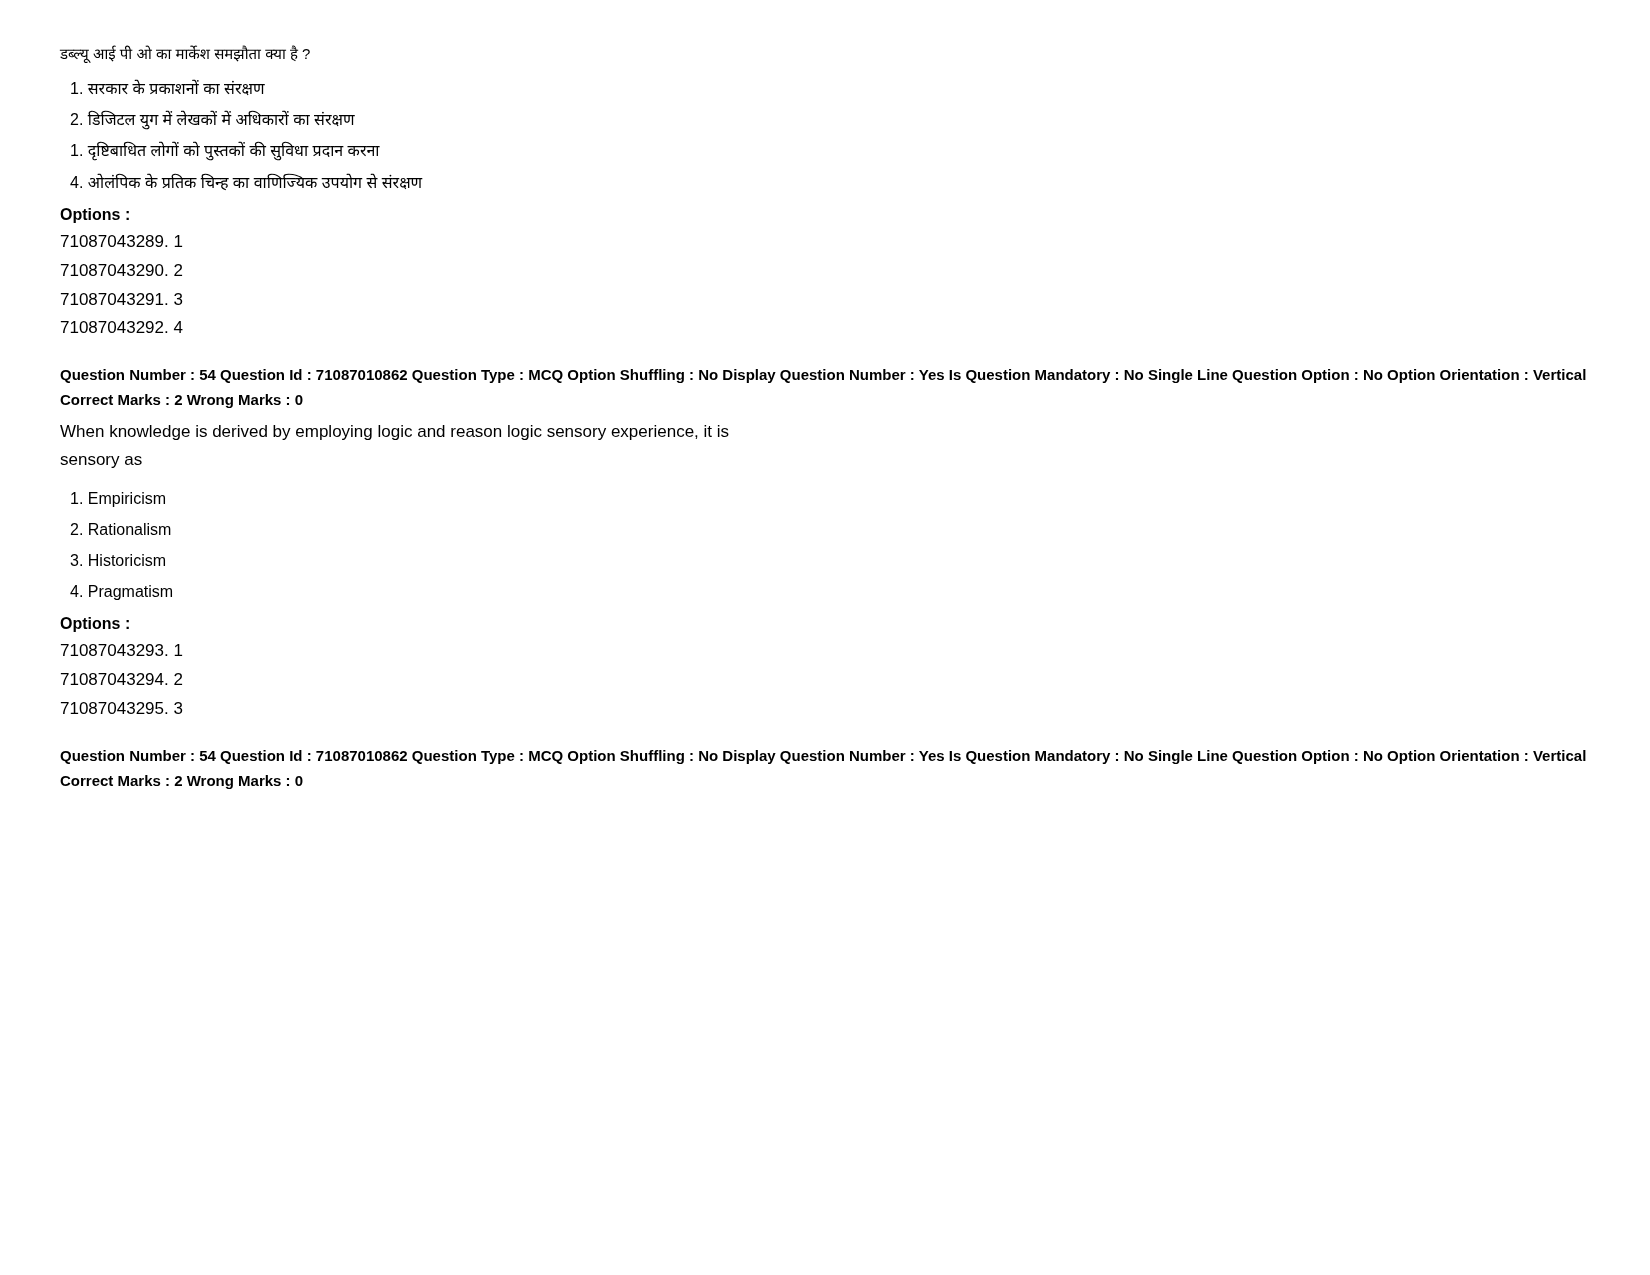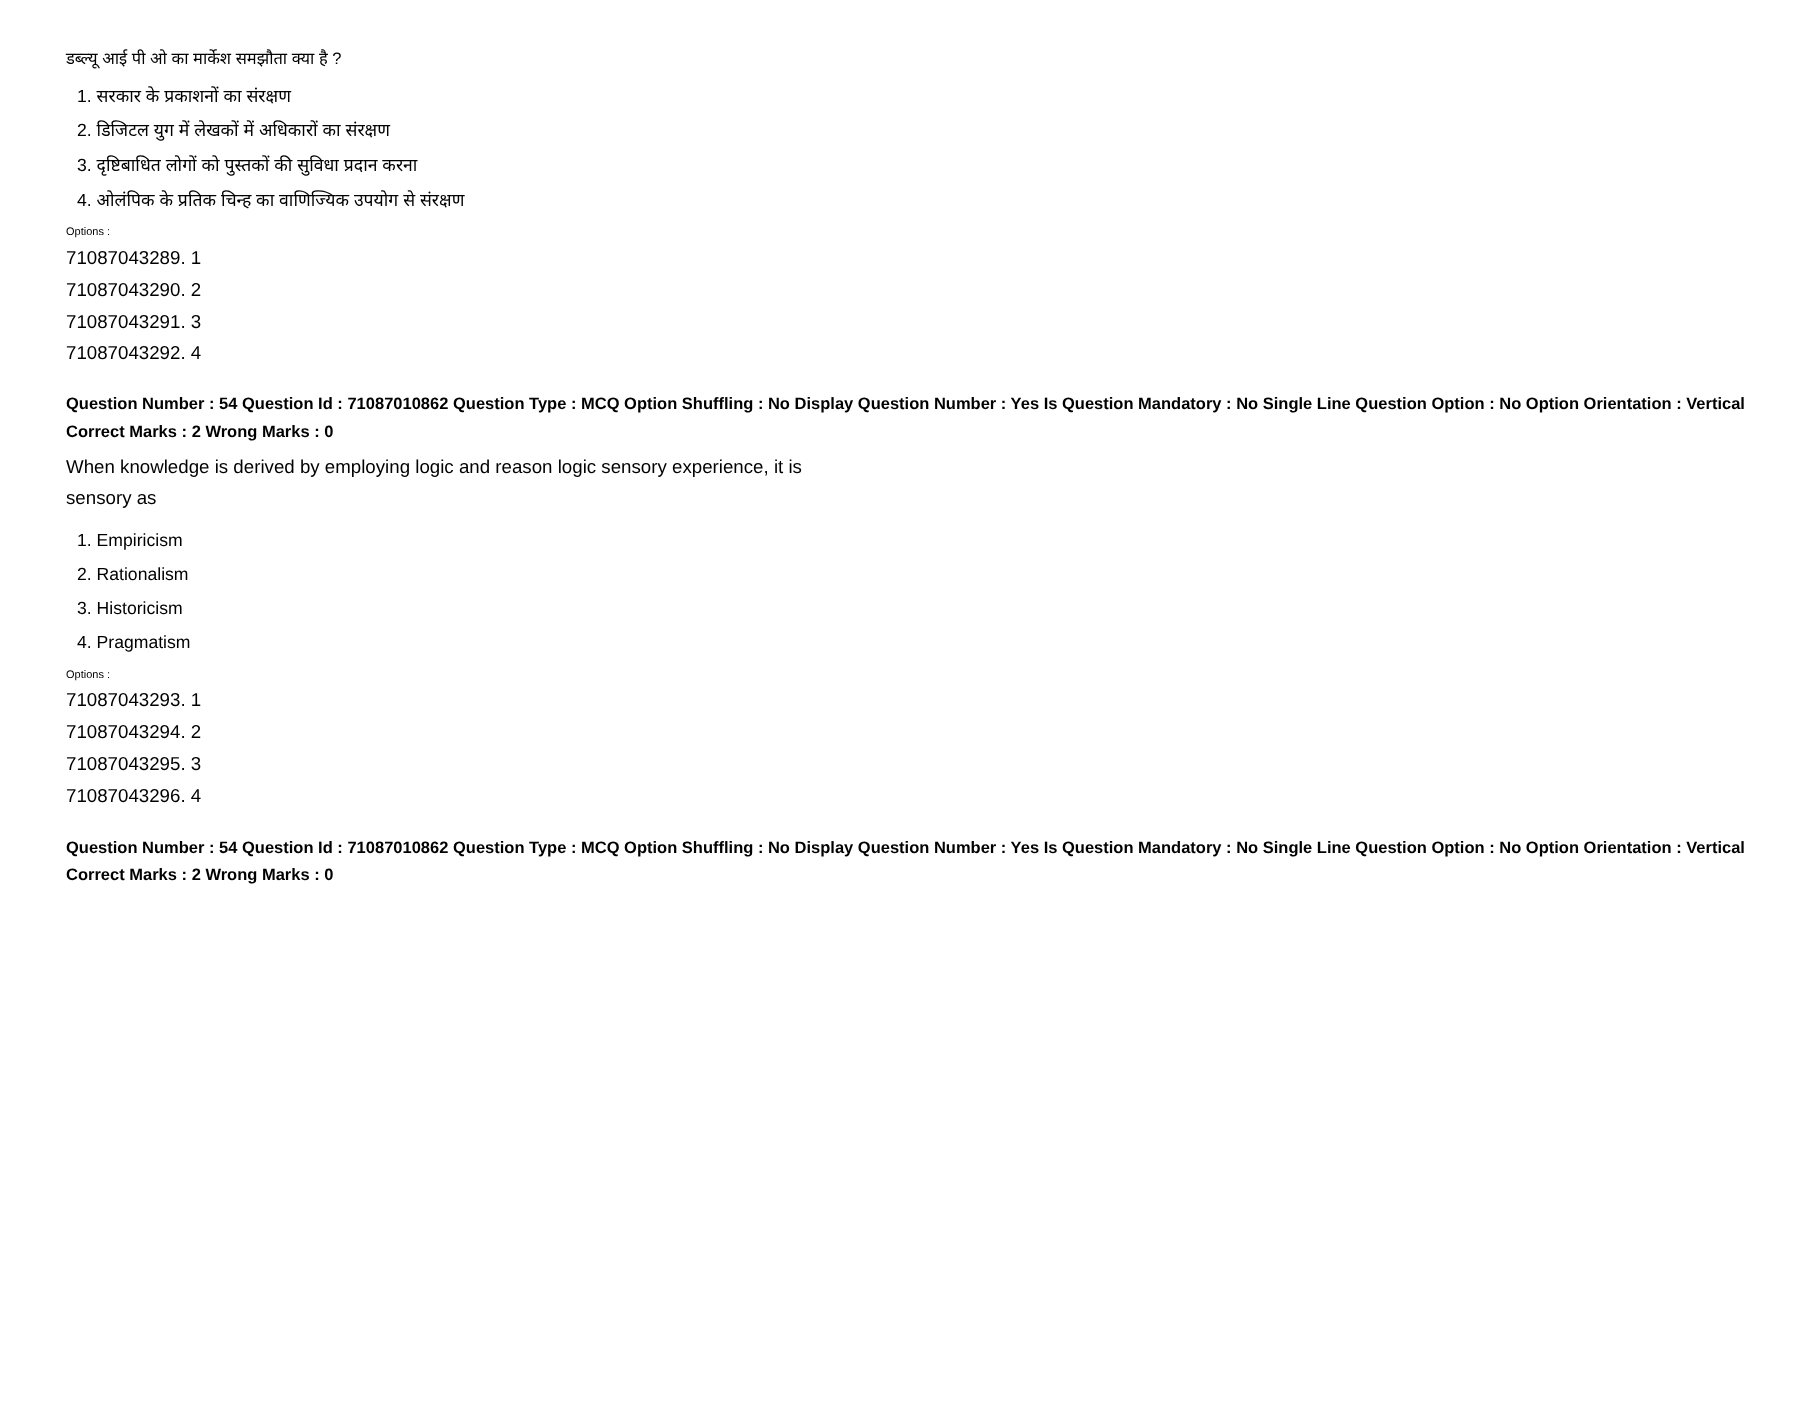--- a/index.html
+++ b/index.html
@@ -30,22 +30,22 @@
       list-style: none;
       margin-left: 10px;
       margin-bottom: 10px;
     }
     .options-list li {
       margin-bottom: 4px;
       font-size: 16px;
       line-height: 1.7;
     }
     .options-label {
-      font-weight: normal;
-      font-size: 10px;
+      font-weight: bold;
+      font-size: 16px;
       margin-top: 10px;
       margin-bottom: 4px;
     }
     .options-values {
       list-style: none;
       margin-left: 0;
       margin-bottom: 6px;
     }
     .options-values li {
       font-size: 17px;
@@ -67,21 +67,21 @@
     }
   </style>
 </head>
 <body>
 
 <div class="section-block">
   <p class="hindi-text">डब्ल्यू आई पी ओ का मार्केश समझौता क्या है ?</p>
   <ul class="options-list">
   <li>1. सरकार के प्रकाशनों का संरक्षण</li>
       <li>2. डिजिटल युग में लेखकों में अधिकारों का संरक्षण</li>
-      <li>3. दृष्टिबाधित लोगों को पुस्तकों की सुविधा प्रदान करना</li>
+      <li>1. दृष्टिबाधित लोगों को पुस्तकों की सुविधा प्रदान करना</li>
       <li>4. ओलंपिक के प्रतिक चिन्ह का वाणिज्यिक उपयोग से संरक्षण</li>
     </ul>
   <p class="options-label">Options :</p>
   <ul class="options-values">
   <li>71087043289. 1</li>
       <li>71087043290. 2</li>
       <li>71087043291. 3</li>
       <li>71087043292. 4</li>
     </ul>
 </div>
@@ -97,20 +97,19 @@
   <li>1. Empiricism</li>
       <li>2. Rationalism</li>
       <li>3. Historicism</li>
       <li>4. Pragmatism</li>
     </ul>
   <p class="options-label">Options :</p>
   <ul class="options-values">
   <li>71087043293. 1</li>
       <li>71087043294. 2</li>
       <li>71087043295. 3</li>
-      <li>71087043296. 4</li>
     </ul>
 </div>
 
 <div class="section-block">
   <p class="question-meta">Question Number : 54 Question Id : 71087010862 Question Type : MCQ Option Shuffling : No Display Question Number : Yes Is Question Mandatory : No Single Line Question Option : No Option Orientation : Vertical</p>
   <p class="correct-marks">Correct Marks : 2 Wrong Marks : 0</p>
 </div>
 
 </body></html>

